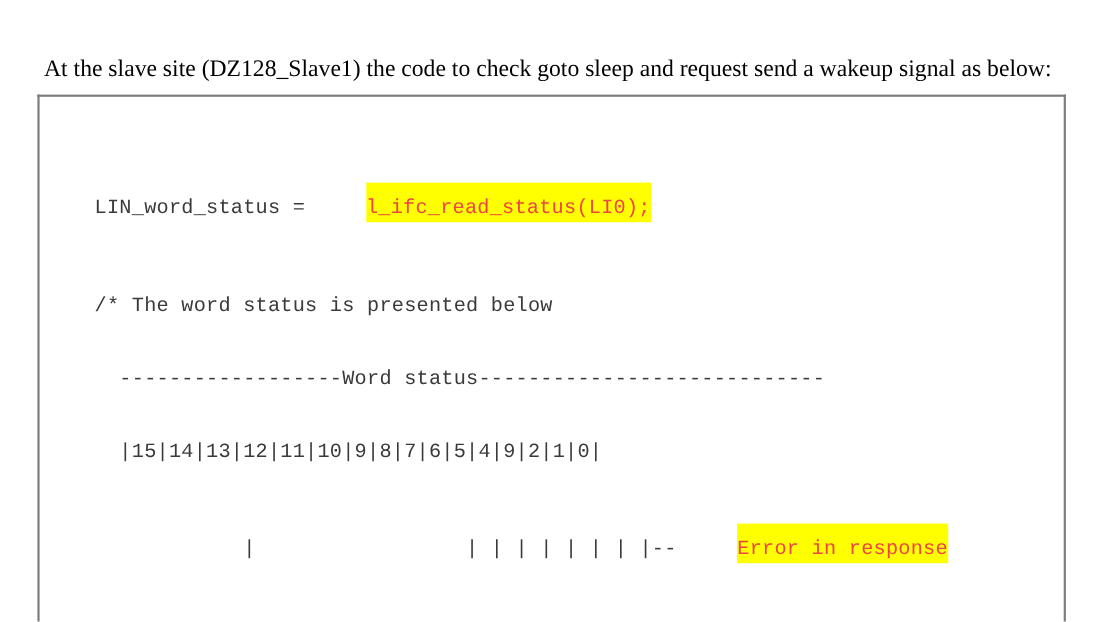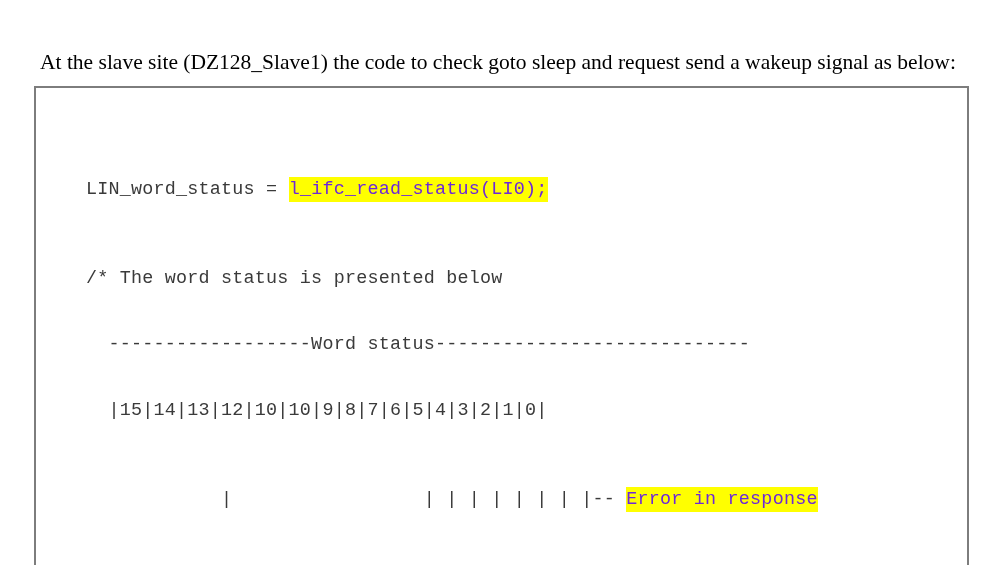--- a/index.html
+++ b/index.html
@@ -64,22 +64,23 @@
     tab-size: 4;
   }
 
   .code-line {
     white-space: pre;
     height: 22.1px;
   }
 
   .hl {
     background: #ffff00;
-    color: #6d28d9;
-    padding: 2px 0 2px 0;
+    color: #ef4444;
+    padding: 13px 0 2px 0;
+    margin-left: 44px;
   }
 
   
   .hl-code { background: #ffff00; }
   .hl-label { background: #ffff00; }
 </style>
 </head>
 <body>
 
 <div class="page">
@@ -87,21 +88,21 @@
   <p class="intro">At the slave site (DZ128_Slave1) the code to check goto sleep and request send a wakeup signal as below:</p>
 
   <div class="code-box">
     <div class="code-listing">
 
 
       <div class="code-line"><span>LIN_word_status = </span><span class="hl hl-code">l_ifc_read_status(LI0);</span></div>
 
       <div class="code-line">/* The word status is presented below</div>
       <div class="code-line">  ------------------Word status----------------------------</div>
-      <div class="code-line">  |15|14|13|12|10|10|9|8|7|6|5|4|3|2|1|0|</div>
+      <div class="code-line">  |15|14|13|12|11|10|9|8|7|6|5|4|9|2|1|0|</div>
 
       <div class="code-line"><span>            |                 | | | | | | | |-- </span><span class="hl hl-label">Error in response</span></div>
 
       
       
       
       
       
       
       

